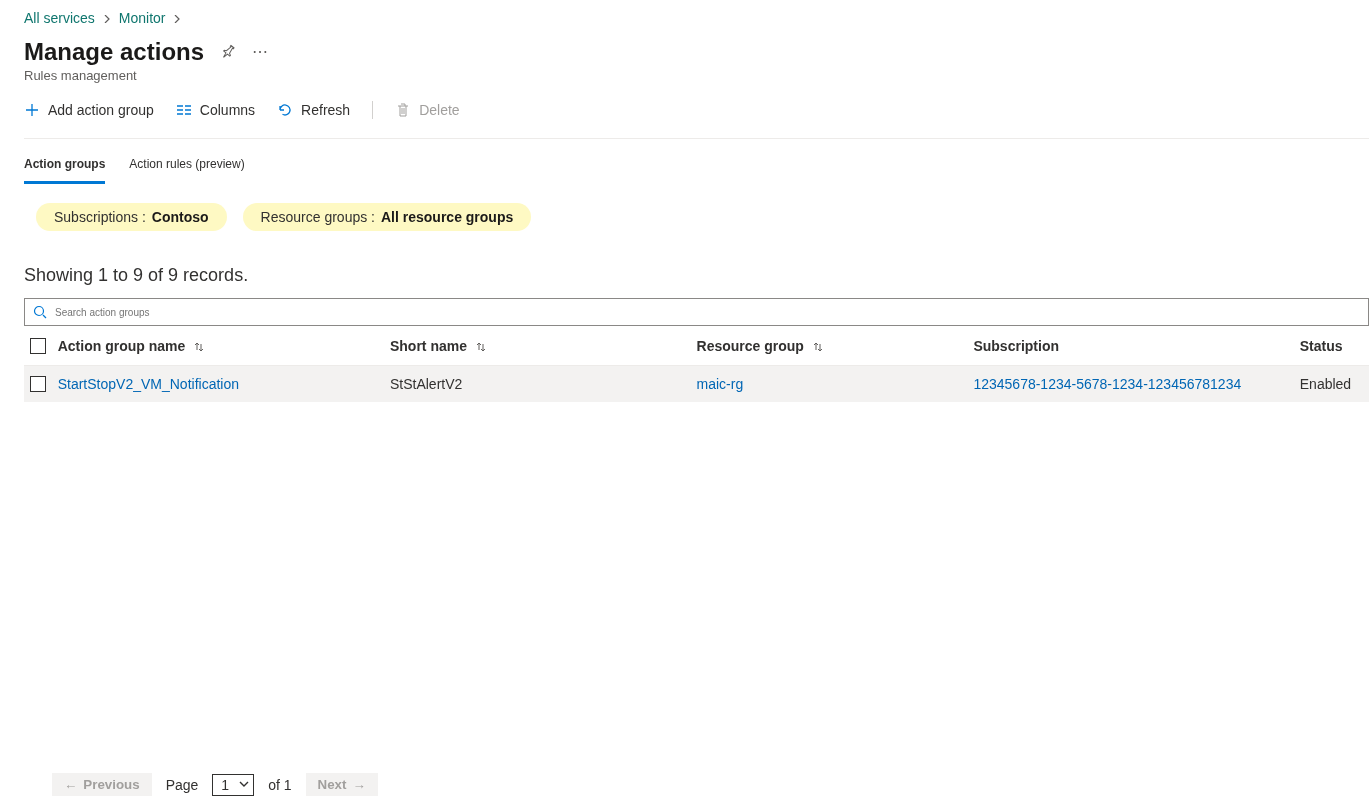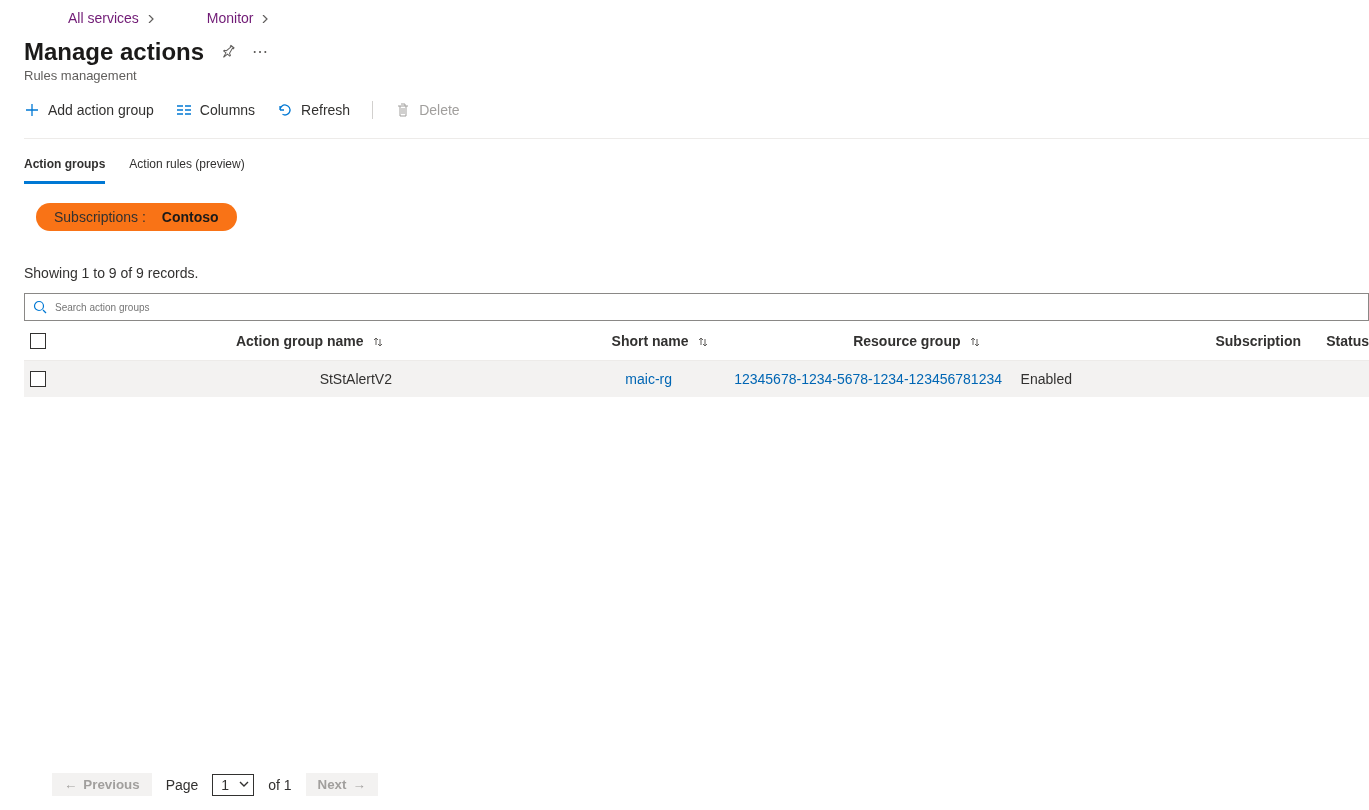--- a/index.html
+++ b/index.html
@@ -1,21 +1,21 @@
 <!DOCTYPE html>
 <html><head>
 <meta charset="utf-8">
 <style>
   * { box-sizing: border-box; margin: 0; padding: 0; font-family: "Segoe UI", -apple-system, sans-serif; }
   body { background: #fff; color: #323130; font-size: 14px; width: 1369px; }
   .container { padding: 10px 0 0 24px; }
 
   
   .breadcrumb { display: flex; align-items: center; gap: 8px; font-size: 14px; }
-  .breadcrumb a { color: #701a75; text-decoration: none; margin-left: 44px; }
+  .breadcrumb a { color: #0f766e; text-decoration: none; }
   .breadcrumb .sep { color: #605e5c; }
 
   
   .title-row { display: flex; align-items: center; gap: 16px; margin-top: 12px; }
   .title { font-size: 24px; font-weight: 600; color: #1b1a19; }
   .title-icon { width: 16px; height: 16px; color: #605e5c; cursor: pointer; }
   .subtitle { color: #605e5c; font-size: 13px; margin-top: 2px; }
 
   
   .toolbar { display: flex; align-items: center; gap: 22px; margin-top: 18px; padding-bottom: 19px; border-bottom: 1px solid #edebe9; }
@@ -25,39 +25,39 @@
   .toolbar-btn.disabled .icon { color: #a19f9d; }
   .toolbar-sep { width: 1px; height: 18px; background: #d2d0ce; margin: 0 0px; }
 
   
   .tabs { display: flex; gap: 24px; margin-top: 12px; border-bottom: 1px solid transparent; }
   .tab { padding: 6px 0 10px 0; cursor: pointer; color: #323130; font-size: 12px; text-align: center; }
   .tab.active { font-weight: 600; border-bottom: 3px solid #0078d4; }
 
   
   .filters { display: flex; gap: 16px; margin-top: 18px; margin-left: 12px; }
-  .pill { background: #f97316; border-radius: 20px; padding: 6px 18px; font-size: 14px; cursor: pointer; display: flex; gap: 16px; }
+  .pill { background: #fef9c3; border-radius: 20px; padding: 6px 18px; font-size: 14px; cursor: pointer; display: flex; gap: 6px; }
   .pill .lbl { color: #323130; }
   .pill .val { font-weight: 700; color: #1b1a19; }
 
   
-  .record-count { margin-top: 34px; font-size: 14px; color: #323130; }
+  .record-count { margin-top: 34px; font-size: 18px; color: #323130; }
 
   
   .search-wrap { display: flex; align-items: center; border: 1px solid #8a8886; margin-top: 12px; height: 28px; padding: 0 8px; gap: 8px; }
   .search-wrap .icon { width: 14px; height: 14px; color: #0078d4; }
   .search-wrap input { border: none; outline: none; font-size: 10px; width: 100%; background: transparent; }
 
   
   .tbl { width: 100%; margin-top: 0; }
   .thead { display: flex; align-items: center; border-bottom: 1px solid #edebe9; height: 40px; font-size: 14px; color: #323130; font-weight: 600; }
-  .th, .td { display: flex; align-items: center; gap: 8px; justify-content: flex-end; }
+  .th, .td { display: flex; align-items: center; gap: 8px; }
   .chk-col { width: 34px; justify-content: flex-start; padding-left: 6px; }
   .col-name { width: 336px; }
-  .col-short { width: 310px; margin-left: 24px; }
+  .col-short { width: 310px; }
   .col-rg { width: 280px; }
   .col-sub { width: 330px; }
   .col-status { width: 70px; }
   .sort-icon { width: 12px; height: 12px; color: #605e5c; }
   .trow { display: flex; align-items: center; height: 36px; background: #f3f2f1; font-size: 14px; }
   .trow a { color: #0066b4; text-decoration: none; }
   .checkbox { width: 16px; height: 16px; border: 1px solid #323130; background: #fff; cursor: pointer; }
 
   
   .pagination { position: fixed; bottom: 14px; left: 52px; display: flex; align-items: center; gap: 14px; font-size: 14px; }
@@ -135,20 +135,24 @@
   <div class="tabs">
     <div class="tab active">Action groups</div>
     <div class="tab">Action rules (preview)</div>
   </div>
 
   <div class="filters">
     <div class="pill">
       <span class="lbl">Subscriptions :</span>
       <span class="val">Contoso</span>
     </div>
+    <div class="pill">
+      <span class="lbl">Resource groups :</span>
+      <span class="val">All resource groups</span>
+    </div>
   </div>
 
   <div class="record-count">Showing 1 to 9 of 9 records.</div>
 
   <div class="search-wrap">
     <span class="icon">
       <svg width="14" height="14" viewBox="0 0 14 14">
           <circle cx="6" cy="6" r="4.5" fill="none" stroke="currentColor" stroke-width="1.2"></circle>
           <path d="M10 10 L13 13" stroke="currentColor" stroke-width="1.2"></path>
         </svg>
@@ -183,20 +187,23 @@
         <span>Subscription</span>
       </div>
       <div class="th col-status">
         <span>Status</span>
       </div>
     </div>
 
     <div class="trow">
       <div class="td chk-col">
           <div class="checkbox"></div>
+        </div>
+      <div class="td col-name">
+          <a href="#">StartStopV2_VM_Notification</a>
         </div>
       <div class="td col-short">StStAlertV2</div>
       <div class="td col-rg">
           <a href="#">maic-rg</a>
         </div>
       <div class="td col-sub">
           <a href="#">12345678-1234-5678-1234-123456781234</a>
         </div>
       <div class="td col-status">Enabled</div>
     </div>

